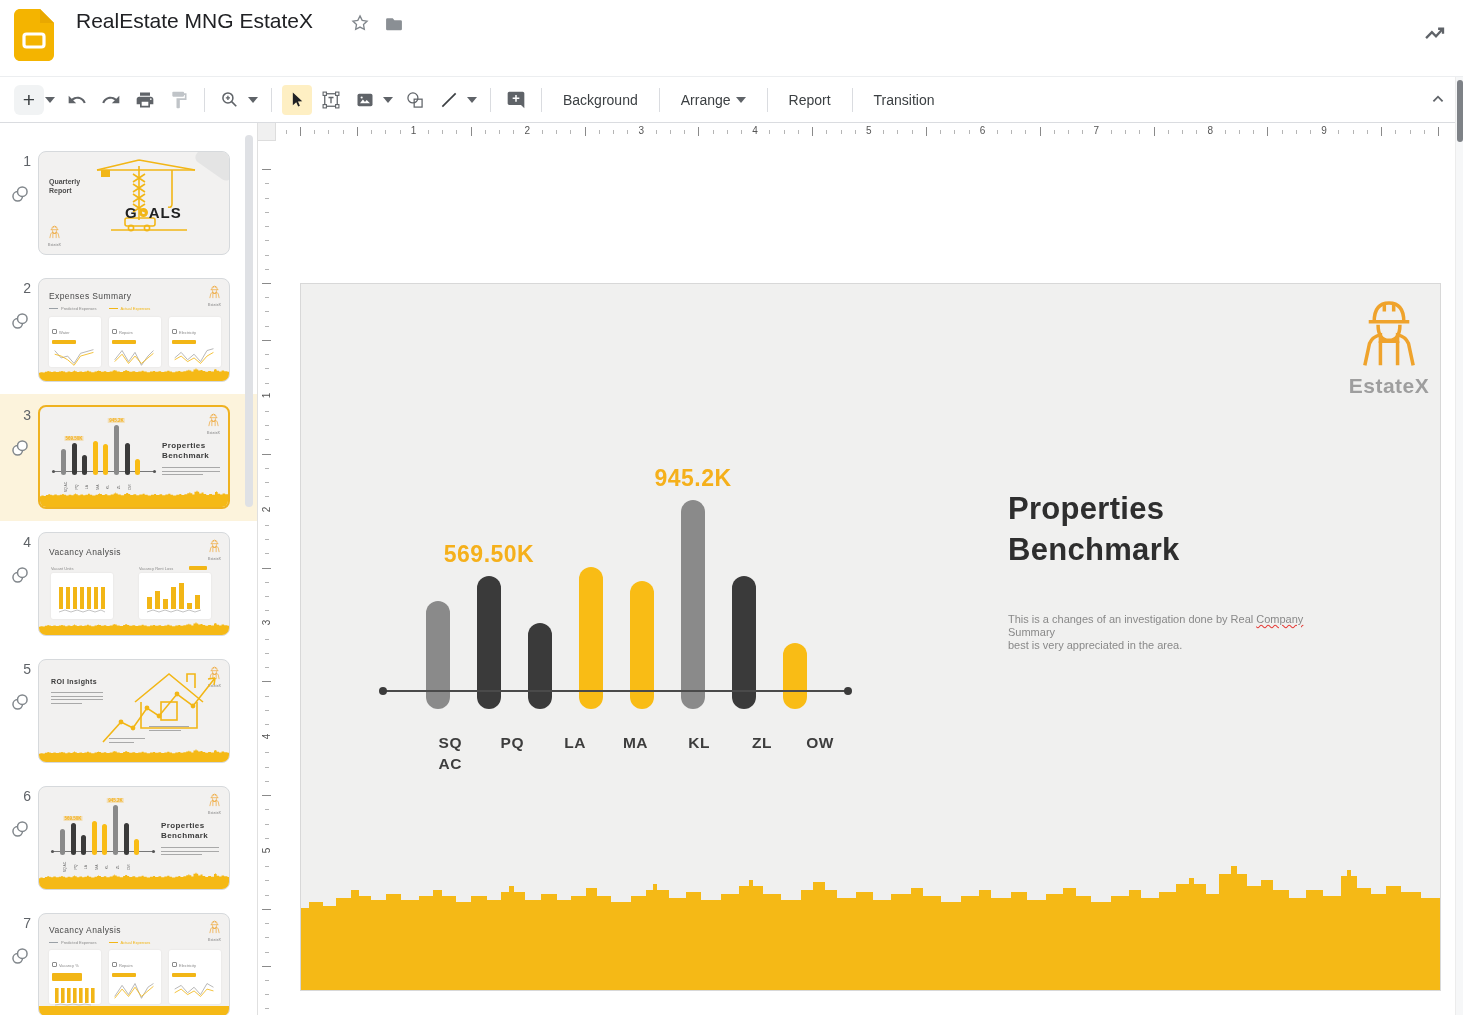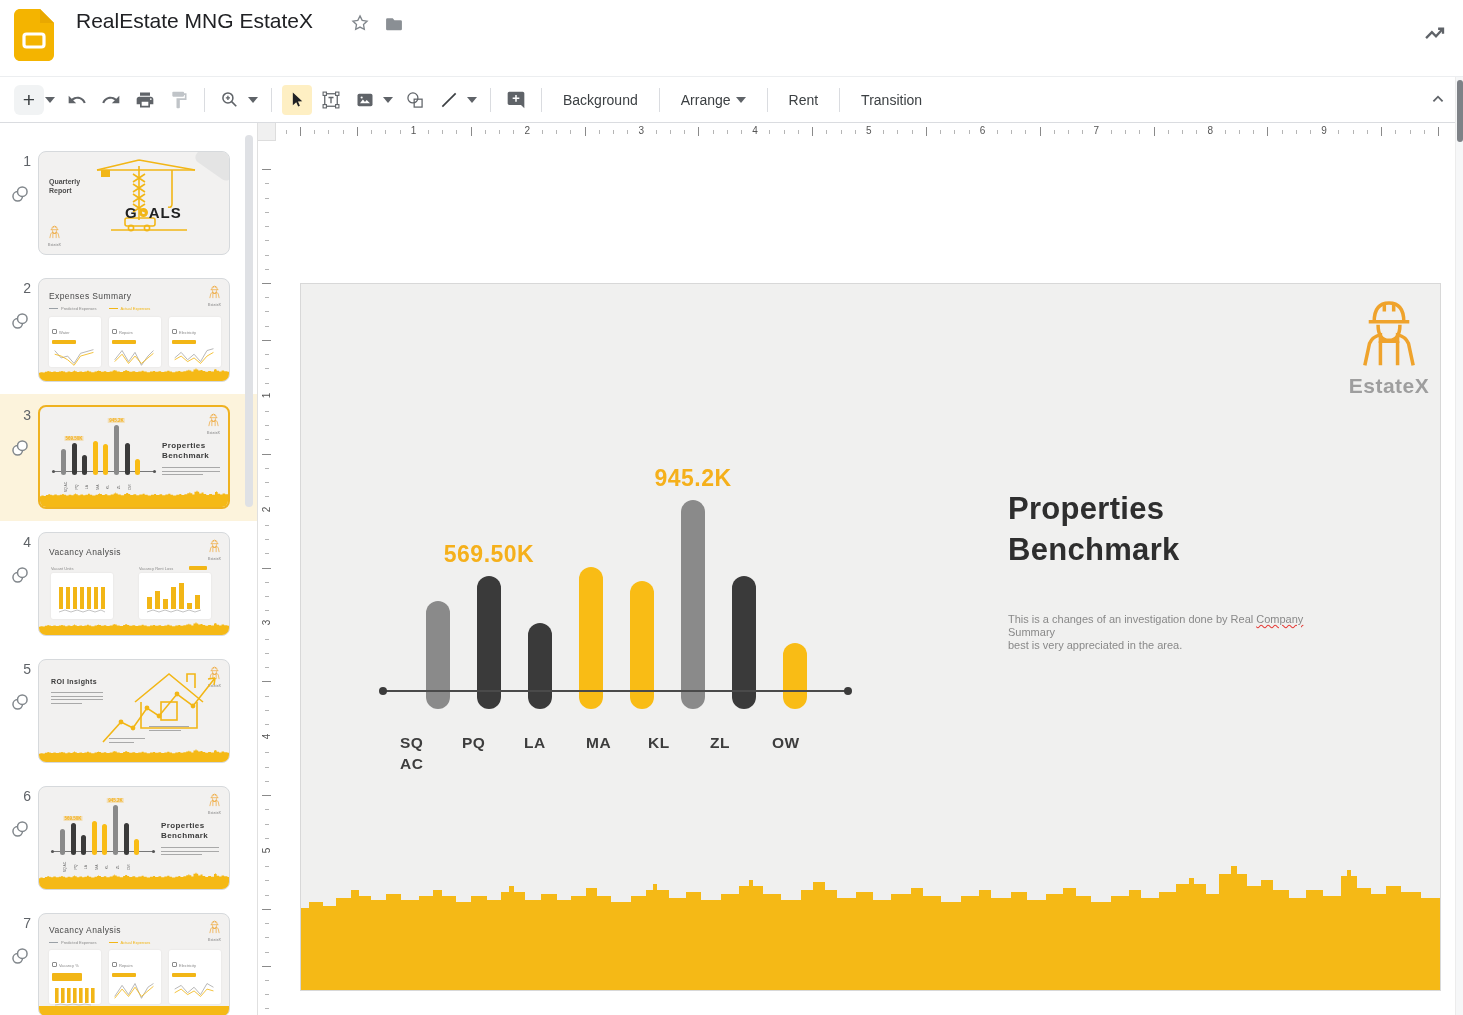--- a/index.html
+++ b/index.html
@@ -108,21 +108,21 @@
   .slide-logo .logo-text { font-size:21px; font-weight:bold; color:#9e9e9e; letter-spacing:0.5px; margin-top:0px; }
 
   .bench-axis { position:absolute; left:82px; top:406px; width:465px; height:2px; background:#4a4a4a; }
   .axis-dot { position:absolute; top:-3px; width:8px; height:8px; border-radius:50%; background:#3b3b3b; }
   .axis-dot.l { left:-4px; } .axis-dot.r { right:-4px; }
   .main-bars { position:absolute; left:125px; top:0; height:425px; display:flex; align-items:flex-end; }
   .barwrap { position:relative; display:flex; align-items:flex-start; justify-content:center; }
   .main-label { position:absolute; left:50%; transform:translateX(-50%); bottom:calc(100% + 8px);
     font-size:23px; font-weight:bold; color:#f5b01b; white-space:nowrap; letter-spacing:0.5px; }
   .main-cats { position:absolute; left:99px; top:448px; display:flex; }
-  .cat-main { flex:0 0 62px; text-align:left; font-weight:bold; font-size:15.5px; color:#3d3d3d;
+  .cat-main { flex:0 0 62px; text-align:right; font-weight:bold; font-size:15.5px; color:#3d3d3d;
     white-space:pre-line; line-height:21px; letter-spacing:0.5px; }
 
   .bench-title { position:absolute; left:707px; top:204px; font-size:31px; line-height:41px;
     font-weight:bold; color:#2e2e2e; letter-spacing:0.3px; }
   .bench-body { position:absolute; left:707px; top:329px; width:330px; font-size:11px;
     line-height:13.2px; color:#898989; }
   .misspelled { text-decoration:underline; text-decoration-style:wavy; text-decoration-color:#e53935; }
 
   .skyline-main { position:absolute; left:0; bottom:0; width:1141px; height:130px; }
 
@@ -286,21 +286,21 @@
     <div class="tb-divider"></div>
     <div class="tb-text-btn">Background</div>
     <div class="tb-divider"></div>
     <div class="tb-text-btn">
         <span>Arrange</span>
         <svg width="10" height="6" viewBox="0 0 10 6">
           <path d="M0 0 L10 0 L5 6 Z" fill="#5f6368"></path>
         </svg>
       </div>
     <div class="tb-divider"></div>
-    <div class="tb-text-btn">Rent</div>
+    <div class="tb-text-btn">Report</div>
     <div class="tb-divider"></div>
     <div class="tb-text-btn">Transition</div>
   </div>
   <div class="collapse-caret">
     <svg viewBox="0 0 24 24">
         <path d="M7 14.5l5-5 5 5" fill="none" stroke="#5f6368" stroke-width="2"></path>
       </svg>
   </div>
 
   <div class="filmstrip">

